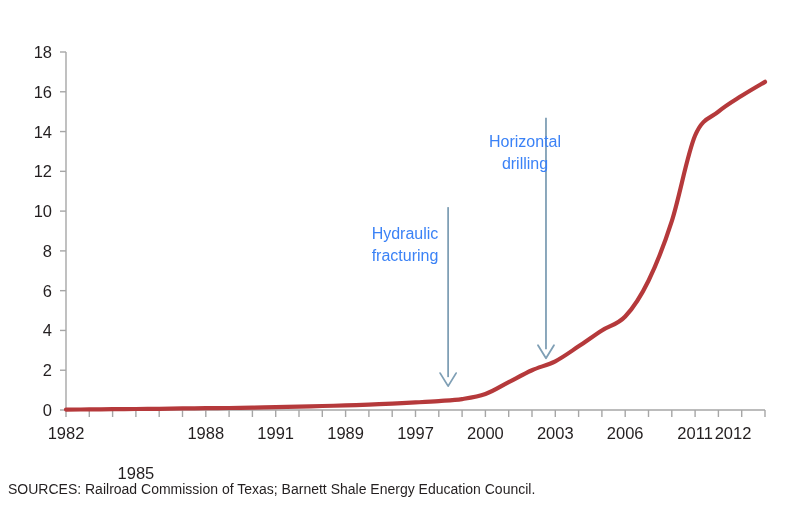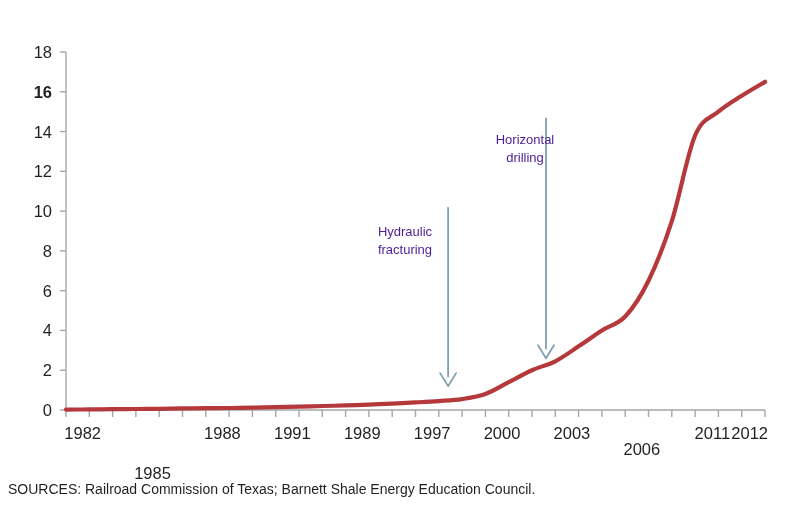--- a/index.html
+++ b/index.html
@@ -30,30 +30,30 @@
     text-align:right;
     font-size:16.5px;
     color:#231f20;
     transform:translateY(-50%);
   }
   .xtick-label{
     position:absolute;
     top:424px;
     width:70px;
     margin-left:-35px;
-    text-align:right;
+    text-align:center;
     font-size:16.5px;
     color:#231f20;
   }
 
   .annotation{
     position:absolute;
-    font-size:13px;
+    font-size:16px;
     line-height:1.35;
-    color:#4c1d95;
+    color:#3b82f6;
     text-align:center;
     white-space:pre-line;
   }
   #annotation-hydraulic{left:300px;top:223px;width:210px;}
   #annotation-horizontal{left:420px;top:131px;width:210px;}
 
   .source-note{
     position:absolute;
     left:8px;top:481px;
     font-size:14px;
@@ -128,33 +128,33 @@
 
   <div id="y-tick-labels">
       <div class="ytick-label" style="left: 12px; top: 410px;">0</div>
       <div class="ytick-label" style="left: 12px; top: 370.222px;">2</div>
       <div class="ytick-label" style="left: 12px; top: 330.444px;">4</div>
       <div class="ytick-label" style="left: 12px; top: 290.667px;">6</div>
       <div class="ytick-label" style="left: 12px; top: 250.889px;">8</div>
       <div class="ytick-label" style="left: 12px; top: 211.111px;">10</div>
       <div class="ytick-label" style="left: 12px; top: 171.333px;">12</div>
       <div class="ytick-label" style="left: 12px; top: 131.556px;">14</div>
-      <div class="ytick-label" style="left: 12px; top: 91.7778px; font-weight: bold;">16</div>
+      <div class="ytick-label" style="left: 12px; top: 91.7778px;">16</div>
       <div class="ytick-label" style="left: 12px; top: 52px;">18</div>
     </div>
   <div id="x-tick-labels">
       <div class="xtick-label" style="left: 66px;">1982</div>
       <div class="xtick-label" style="left: 135.9px; margin-top: 40px;">1985</div>
       <div class="xtick-label" style="left: 205.8px;">1988</div>
       <div class="xtick-label" style="left: 275.7px;">1991</div>
       <div class="xtick-label" style="left: 345.6px;">1989</div>
       <div class="xtick-label" style="left: 415.5px;">1997</div>
       <div class="xtick-label" style="left: 485.4px;">2000</div>
       <div class="xtick-label" style="left: 555.3px;">2003</div>
-      <div class="xtick-label" style="left: 625.2px; margin-top: 16px;">2006</div>
+      <div class="xtick-label" style="left: 625.2px;">2006</div>
       <div class="xtick-label" style="left: 695.1px;">2011</div>
       <div class="xtick-label" style="left: 733px;">2012</div>
     </div>
 
   <div class="annotation" id="annotation-hydraulic">Hydraulic
 fracturing</div>
 
   <div class="annotation" id="annotation-horizontal">Horizontal
 drilling</div>
 

